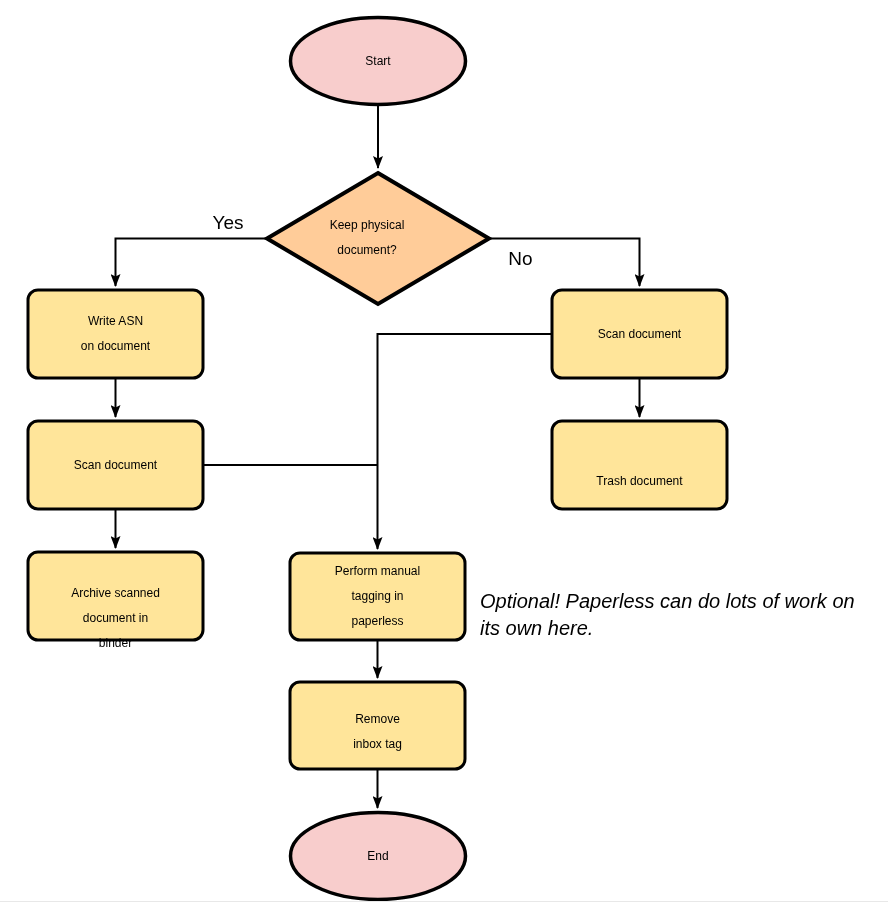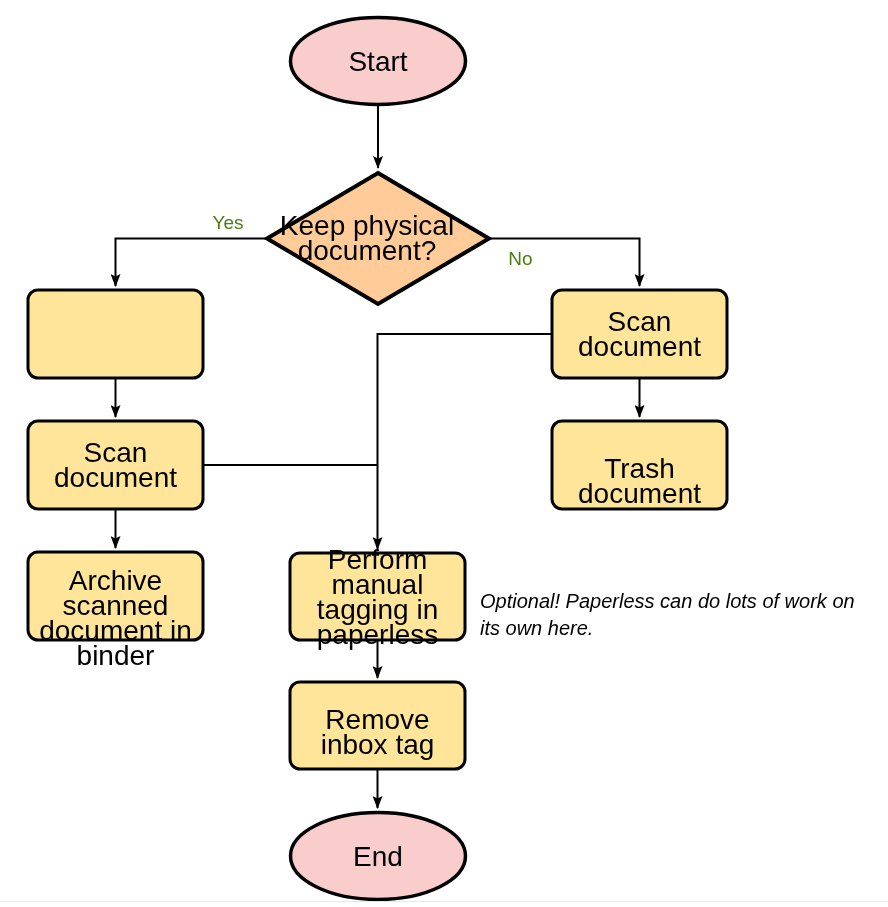--- a/index.html
+++ b/index.html
@@ -20,32 +20,32 @@
     position: absolute;
     left: 0;
     top: 0;
   }
   .node-label {
     position: absolute;
     display: flex;
     align-items: center;
     justify-content: center;
     text-align: center;
-    font-size: 28px;
+    font-size: 12px;
     line-height: 25px;
     white-space: pre-line;
     color: #000000;
     pointer-events: none;
   }
   .edge-label {
     position: absolute;
     font-size: 19px;
     line-height: 22px;
     text-align: center;
-    color: #4d7c0f;
+    color: #000000;
   }
   .annotation {
     position: absolute;
     left: 480px;
     top: 588px;
     width: 410px;
     font-size: 20px;
     line-height: 27px;
     font-style: italic;
     white-space: pre-line;
@@ -97,20 +97,22 @@
       <rect x="290" y="682" width="175" height="87" rx="10" stroke-width="3" fill="#ffe59a"></rect>
       <ellipse cx="378" cy="856" rx="87.5" ry="43.5" stroke-width="3.5" fill="#f8cdcc"></ellipse>
     </g>
   </svg>
 
   <div class="node-label" style="left:290px; top:17px; width:176px; height:88px;">Start</div>
 
   <div class="node-label" style="left:266px; top:172px; width:202px; height:132px;">Keep physical
 document?</div>
 
+  <div class="node-label" style="left:28px; top:290px; width:175px; height:88px;">Write ASN
+on document</div>
 
   <div class="node-label" style="left:28px; top:421px; width:175px; height:88px;">Scan document</div>
 
   <div class="node-label" style="left:28px; top:552px; width:175px; height:72px;margin-top:30px;">Archive scanned
 document in
 binder</div>
 
   <div class="node-label" style="left:552px; top:290px; width:175px; height:88px;">Scan document</div>
 
   <div class="node-label" style="left:552px; top:437px; width:175px; height:88px;">Trash document</div>

